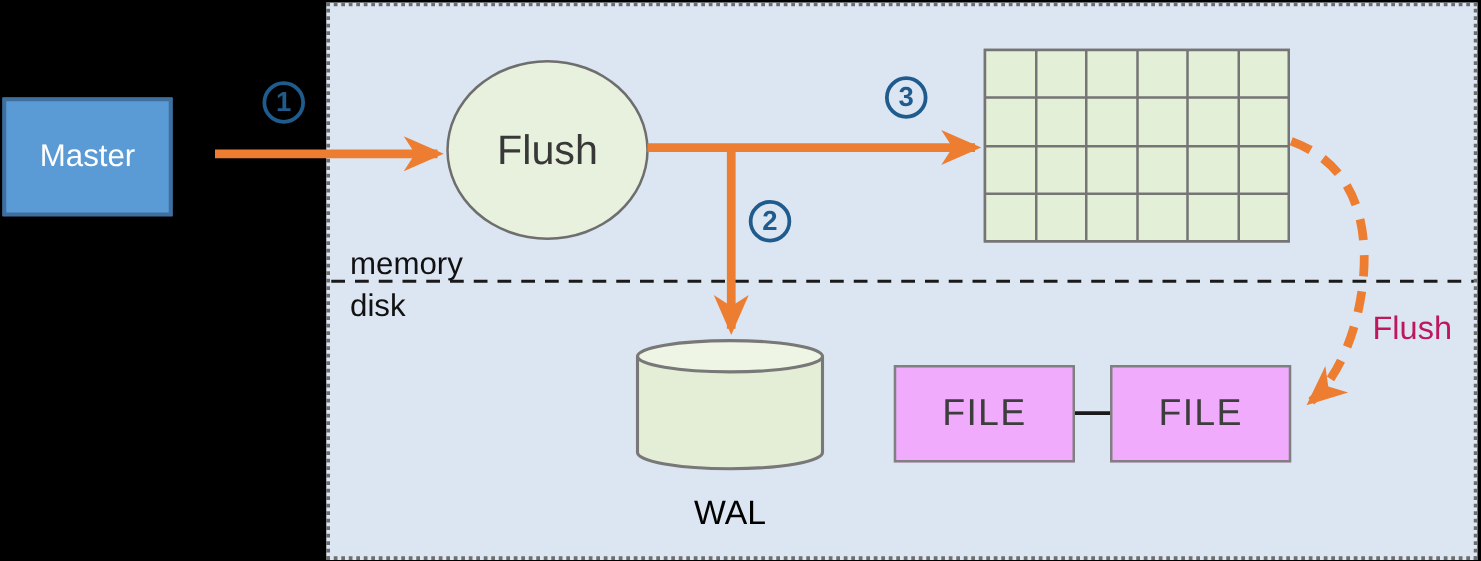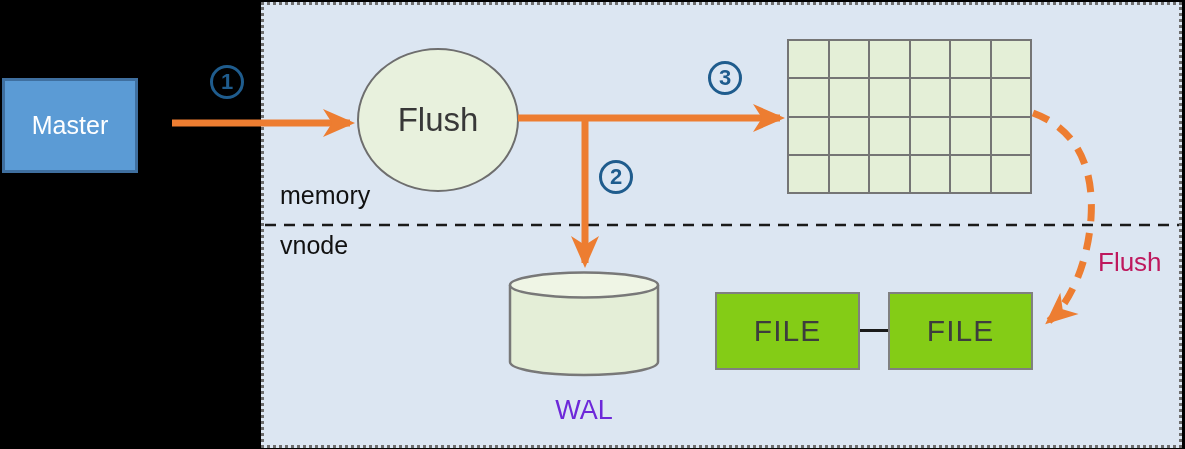--- a/index.html
+++ b/index.html
@@ -46,33 +46,33 @@
   .mem-grid{
     position:absolute;left:523px;top:34px;width:245px;height:155px;
     box-sizing:border-box;
     display:grid;
     border:2px solid #757575;background:#757575;
     grid-gap:2px;
   }
   .mem-cell{background:#e4efd7;}
   
   .layer-label{position:absolute;left:16px;color:#111;font-size:25px;}
-  .layer-memory{top:176px;}
+  .layer-memory{top:192px;}
   .layer-disk{top:226px;}
   
   .wal-cyl{position:absolute;left:244px;top:266px;}
   .wal-label{
     position:absolute;left:244px;top:390px;width:152px;
-    text-align:center;color:#6d28d9;font-size:27px;
+    text-align:center;color:#000000;font-size:27px;
   }
   
   .file-box{
     position:absolute;top:287px;width:145px;height:78px;
     box-sizing:border-box;
-    background:#84cc16;border:2.5px solid #808080;
+    background:#f0abfc;border:2.5px solid #808080;
     display:flex;align-items:center;justify-content:center;
     color:#3d3d3d;font-size:30px;letter-spacing:1px;
   }
   .file-1{left:451px;}
   .file-2{left:624px;}
   .file-connector{
     position:absolute;left:596px;top:324px;width:28px;height:3px;background:#1a1a1a;
   }
   
   .flush-label{position:absolute;left:834px;top:242px;color:#be185d;font-size:26px;}
@@ -121,21 +121,21 @@
       <div class="mem-cell"></div>
       <div class="mem-cell"></div>
       <div class="mem-cell"></div>
       <div class="mem-cell"></div>
       <div class="mem-cell"></div>
       <div class="mem-cell"></div>
       <div class="mem-cell"></div>
     </div>
 
   <div class="layer-label layer-memory">memory</div>
-  <div class="layer-label layer-disk">vnode</div>
+  <div class="layer-label layer-disk">disk</div>
 
   <div class="step step-2">
     <span>2</span>
   </div>
   <div class="step step-3">
     <span>3</span>
   </div>
 
   <svg class="wal-cyl" width="152" height="108" viewBox="0 0 152 108">
     <path d="M2 14 L2 91 A74 13 0 0 0 150 91 L150 14" fill="#e4eed7" stroke="#787878" stroke-width="2.5"></path>

